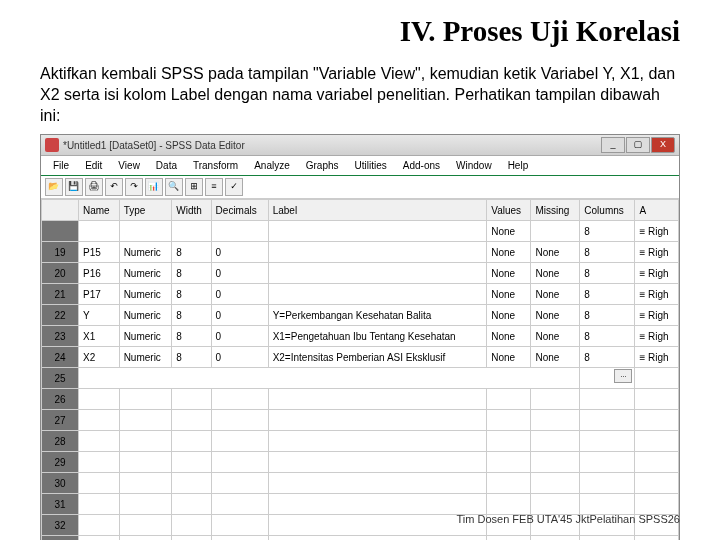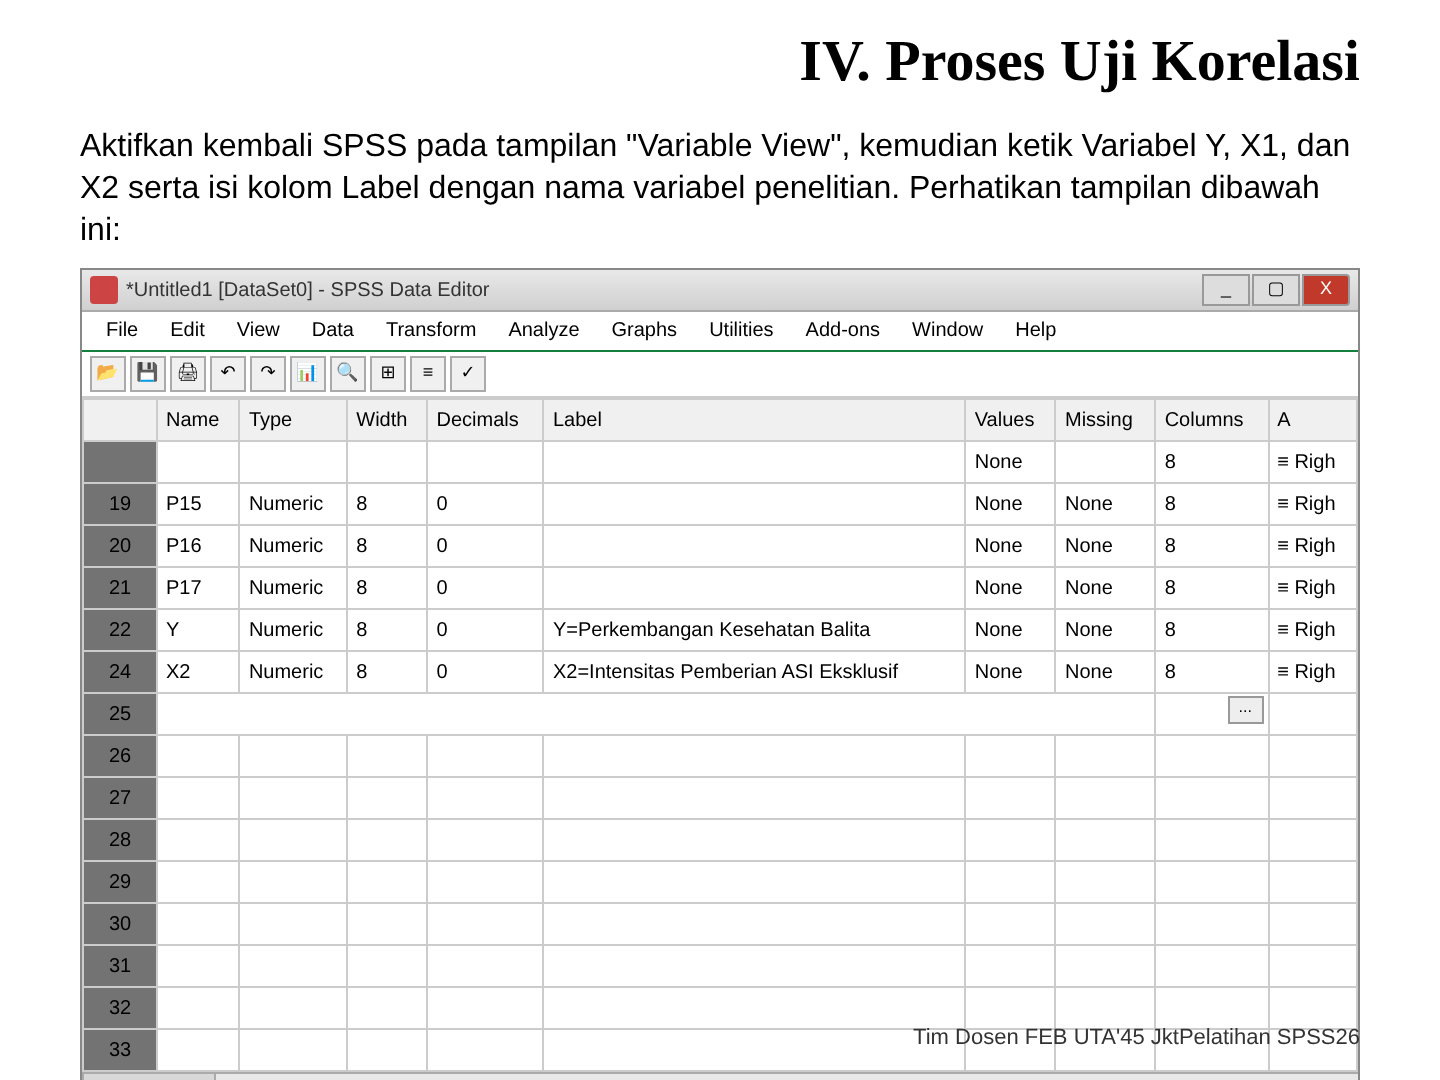--- a/index.html
+++ b/index.html
@@ -143,20 +143,32 @@
             <td>Numeric</td>
             <td>8</td>
             <td>0</td>
             <td>Y=Perkembangan Kesehatan Balita</td>
             <td>None</td>
             <td>None</td>
             <td>8</td>
             <td>≡ Righ</td>
           </tr>
           <tr>
+            <td class="rownum">23</td>
+            <td>X1</td>
+            <td>Numeric</td>
+            <td>8</td>
+            <td>0</td>
+            <td>X1=Pengetahuan Ibu Tentang Kesehatan</td>
+            <td>None</td>
+            <td>None</td>
+            <td>8</td>
+            <td>≡ Righ</td>
+          </tr>
+          <tr>
             <td class="rownum">24</td>
             <td>X2</td>
             <td>Numeric</td>
             <td>8</td>
             <td>0</td>
             <td>X2=Intensitas Pemberian ASI Eksklusif</td>
             <td>None</td>
             <td>None</td>
             <td>8</td>
             <td>≡ Righ</td>

